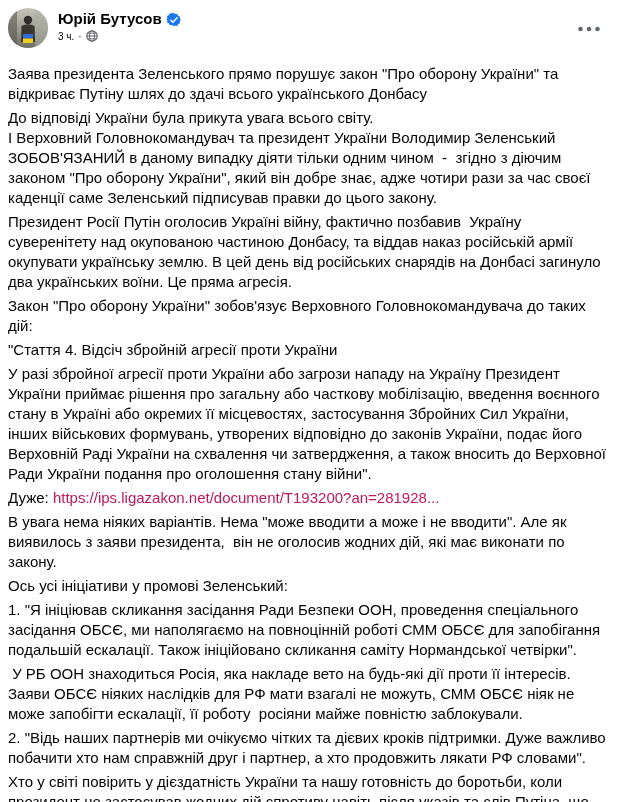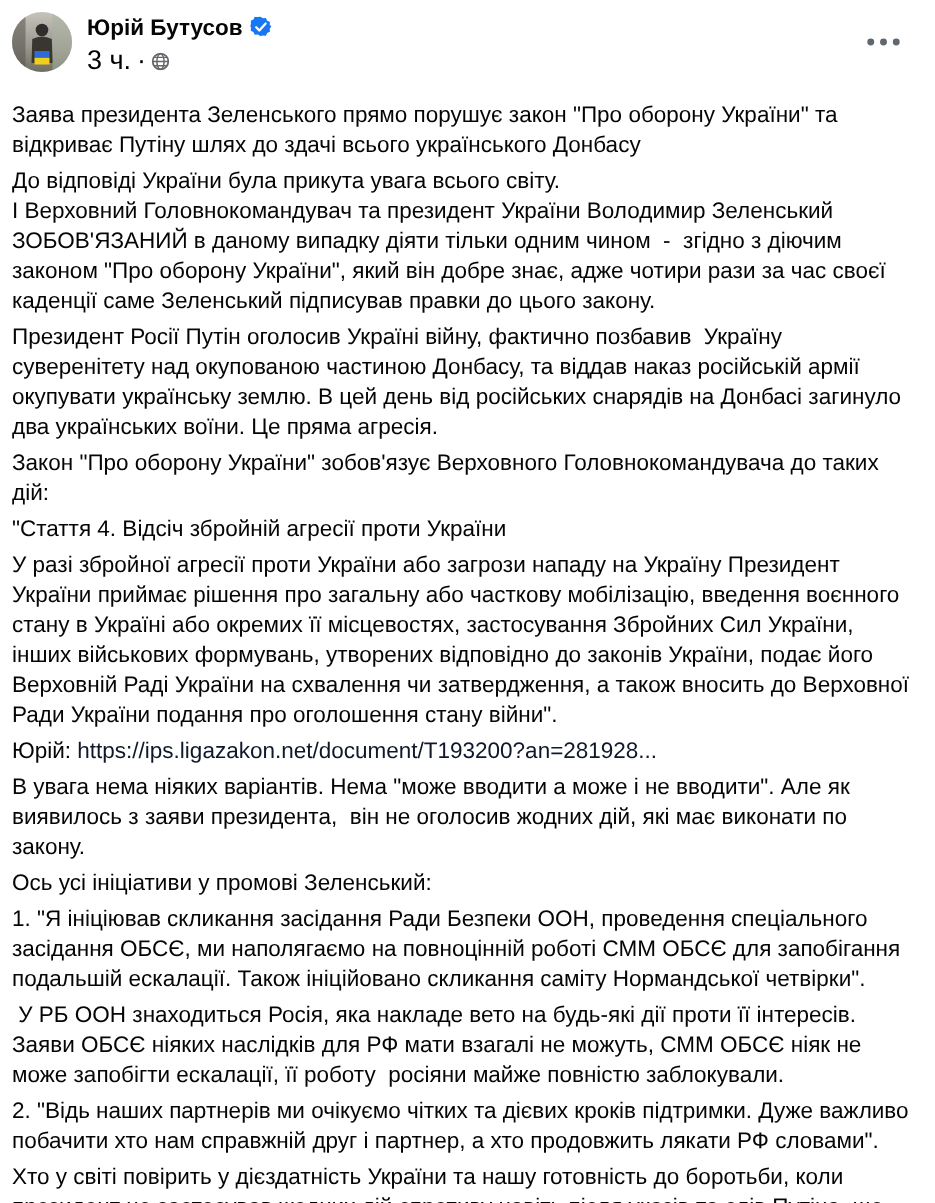--- a/index.html
+++ b/index.html
@@ -11,43 +11,43 @@
   }
   .post { padding: 8px 12px 0 8px; }
 
   
   .header { display: flex; align-items: flex-start; }
   .avatar {
     width: 40px; height: 40px; border-radius: 50%;
     overflow: hidden; flex: none; cursor: pointer;
   }
   .header-text { margin-left: 10px; padding-top: 2px; }
-  .name-row { display: flex; align-items: flex-start; gap: 5px; }
+  .name-row { display: flex; align-items: flex-end; gap: 5px; }
   .author { font-size: 15px; font-weight: 700; color: #050505; cursor: pointer; }
   .verified { display: inline-flex; margin-top: 1px; }
   .meta-row {
     display: flex; align-items: center; gap: 4px;
-    font-size: 18px; color: #000000; margin-top: 3px;
+    font-size: 10px; color: #000000; margin-top: 3px;
   }
   .meta-row .timestamp { cursor: pointer; }
   .more {
     margin-left: auto; padding: 10px 10px 6px 10px;
     cursor: pointer; border-radius: 50%;
   }
 
   
   .body { margin-top: 4px; }
   .body p {
     margin: 4px 0 0 0;
     font-size: 15px; line-height: 20px;
     white-space: pre-wrap;
     word-break: normal;
   }
   .body p:first-child { margin-top: 16px; }
-  a.post-link { color: #0f172a; text-decoration: none; cursor: pointer; }
+  a.post-link { color: #be185d; text-decoration: none; cursor: pointer; }
 </style>
 </head>
 <body>
 
 <div class="post">
 
   <div class="header">
     <div class="avatar">
       <svg width="40" height="40" viewBox="0 0 40 40">
         <defs>
@@ -103,21 +103,21 @@
 
   <div class="body">
     <p>Заява президента Зеленського прямо порушує закон "Про оборону України" та відкриває Путіну шлях до здачі всього українського Донбасу</p>
     <p>До відповіді України була прикута увага всього світу.
 І Верховний Головнокомандувач та президент України Володимир Зеленський ЗОБОВ'ЯЗАНИЙ в даному випадку діяти тільки одним чином  -  згідно з діючим законом "Про оборону України", який він добре знає, адже чотири рази за час своєї каденції саме Зеленський підписував правки до цього закону.</p>
     <p>Президент Росії Путін оголосив Україні війну, фактично позбавив  Україну суверенітету над окупованою частиною Донбасу, та віддав наказ російській армії окупувати українську землю. В цей день від російських снарядів на Донбасі загинуло два українських воїни. Це пряма агресія.</p>
     <p>Закон "Про оборону України" зобов'язує Верховного Головнокомандувача до таких дій:</p>
     <p>"Стаття 4. Відсіч збройній агресії проти України</p>
     <p>У разі збройної агресії проти України або загрози нападу на Україну Президент України приймає рішення про загальну або часткову мобілізацію, введення воєнного стану в Україні або окремих її місцевостях, застосування Збройних Сил України, інших військових формувань, утворених відповідно до законів України, подає його Верховній Раді України на схвалення чи затвердження, а також вносить до Верховної Ради України подання про оголошення стану війни".</p>
 
-    <p><span>Юрій: </span><a class="post-link">https://ips.ligazakon.net/document/T193200?an=281928...</a></p>
+    <p><span>Дуже: </span><a class="post-link">https://ips.ligazakon.net/document/T193200?an=281928...</a></p>
 
     <p>В увага нема ніяких варіантів. Нема "може вводити а може і не вводити". Але як виявилось з заяви президента,  він не оголосив жодних дій, які має виконати по закону.</p>
     <p>Ось усі ініціативи у промові Зеленський:</p>
     <p>1. "Я ініціював скликання засідання Ради Безпеки ООН, проведення спеціального засідання ОБСЄ, ми наполягаємо на повноцінній роботі СММ ОБСЄ для запобігання подальшій ескалації. Також ініційовано скликання саміту Нормандської четвірки".</p>
     <p> У РБ ООН знаходиться Росія, яка накладе вето на будь-які дії проти її інтересів. Заяви ОБСЄ ніяких наслідків для РФ мати взагалі не можуть, СММ ОБСЄ ніяк не може запобігти ескалації, її роботу  росіяни майже повністю заблокували.</p>
     <p>2. "Відь наших партнерів ми очікуємо чітких та дієвих кроків підтримки. Дуже важливо побачити хто нам справжній друг і партнер, а хто продовжить лякати РФ словами".</p>
     <p>Хто у світі повірить у дієздатність України та нашу готовність до боротьби, коли президент не застосував жодних дій спротиву навіть після указів та слів Путіна, що Україна це штучна країна без традицій державності?</p>
 
   </div>
 

